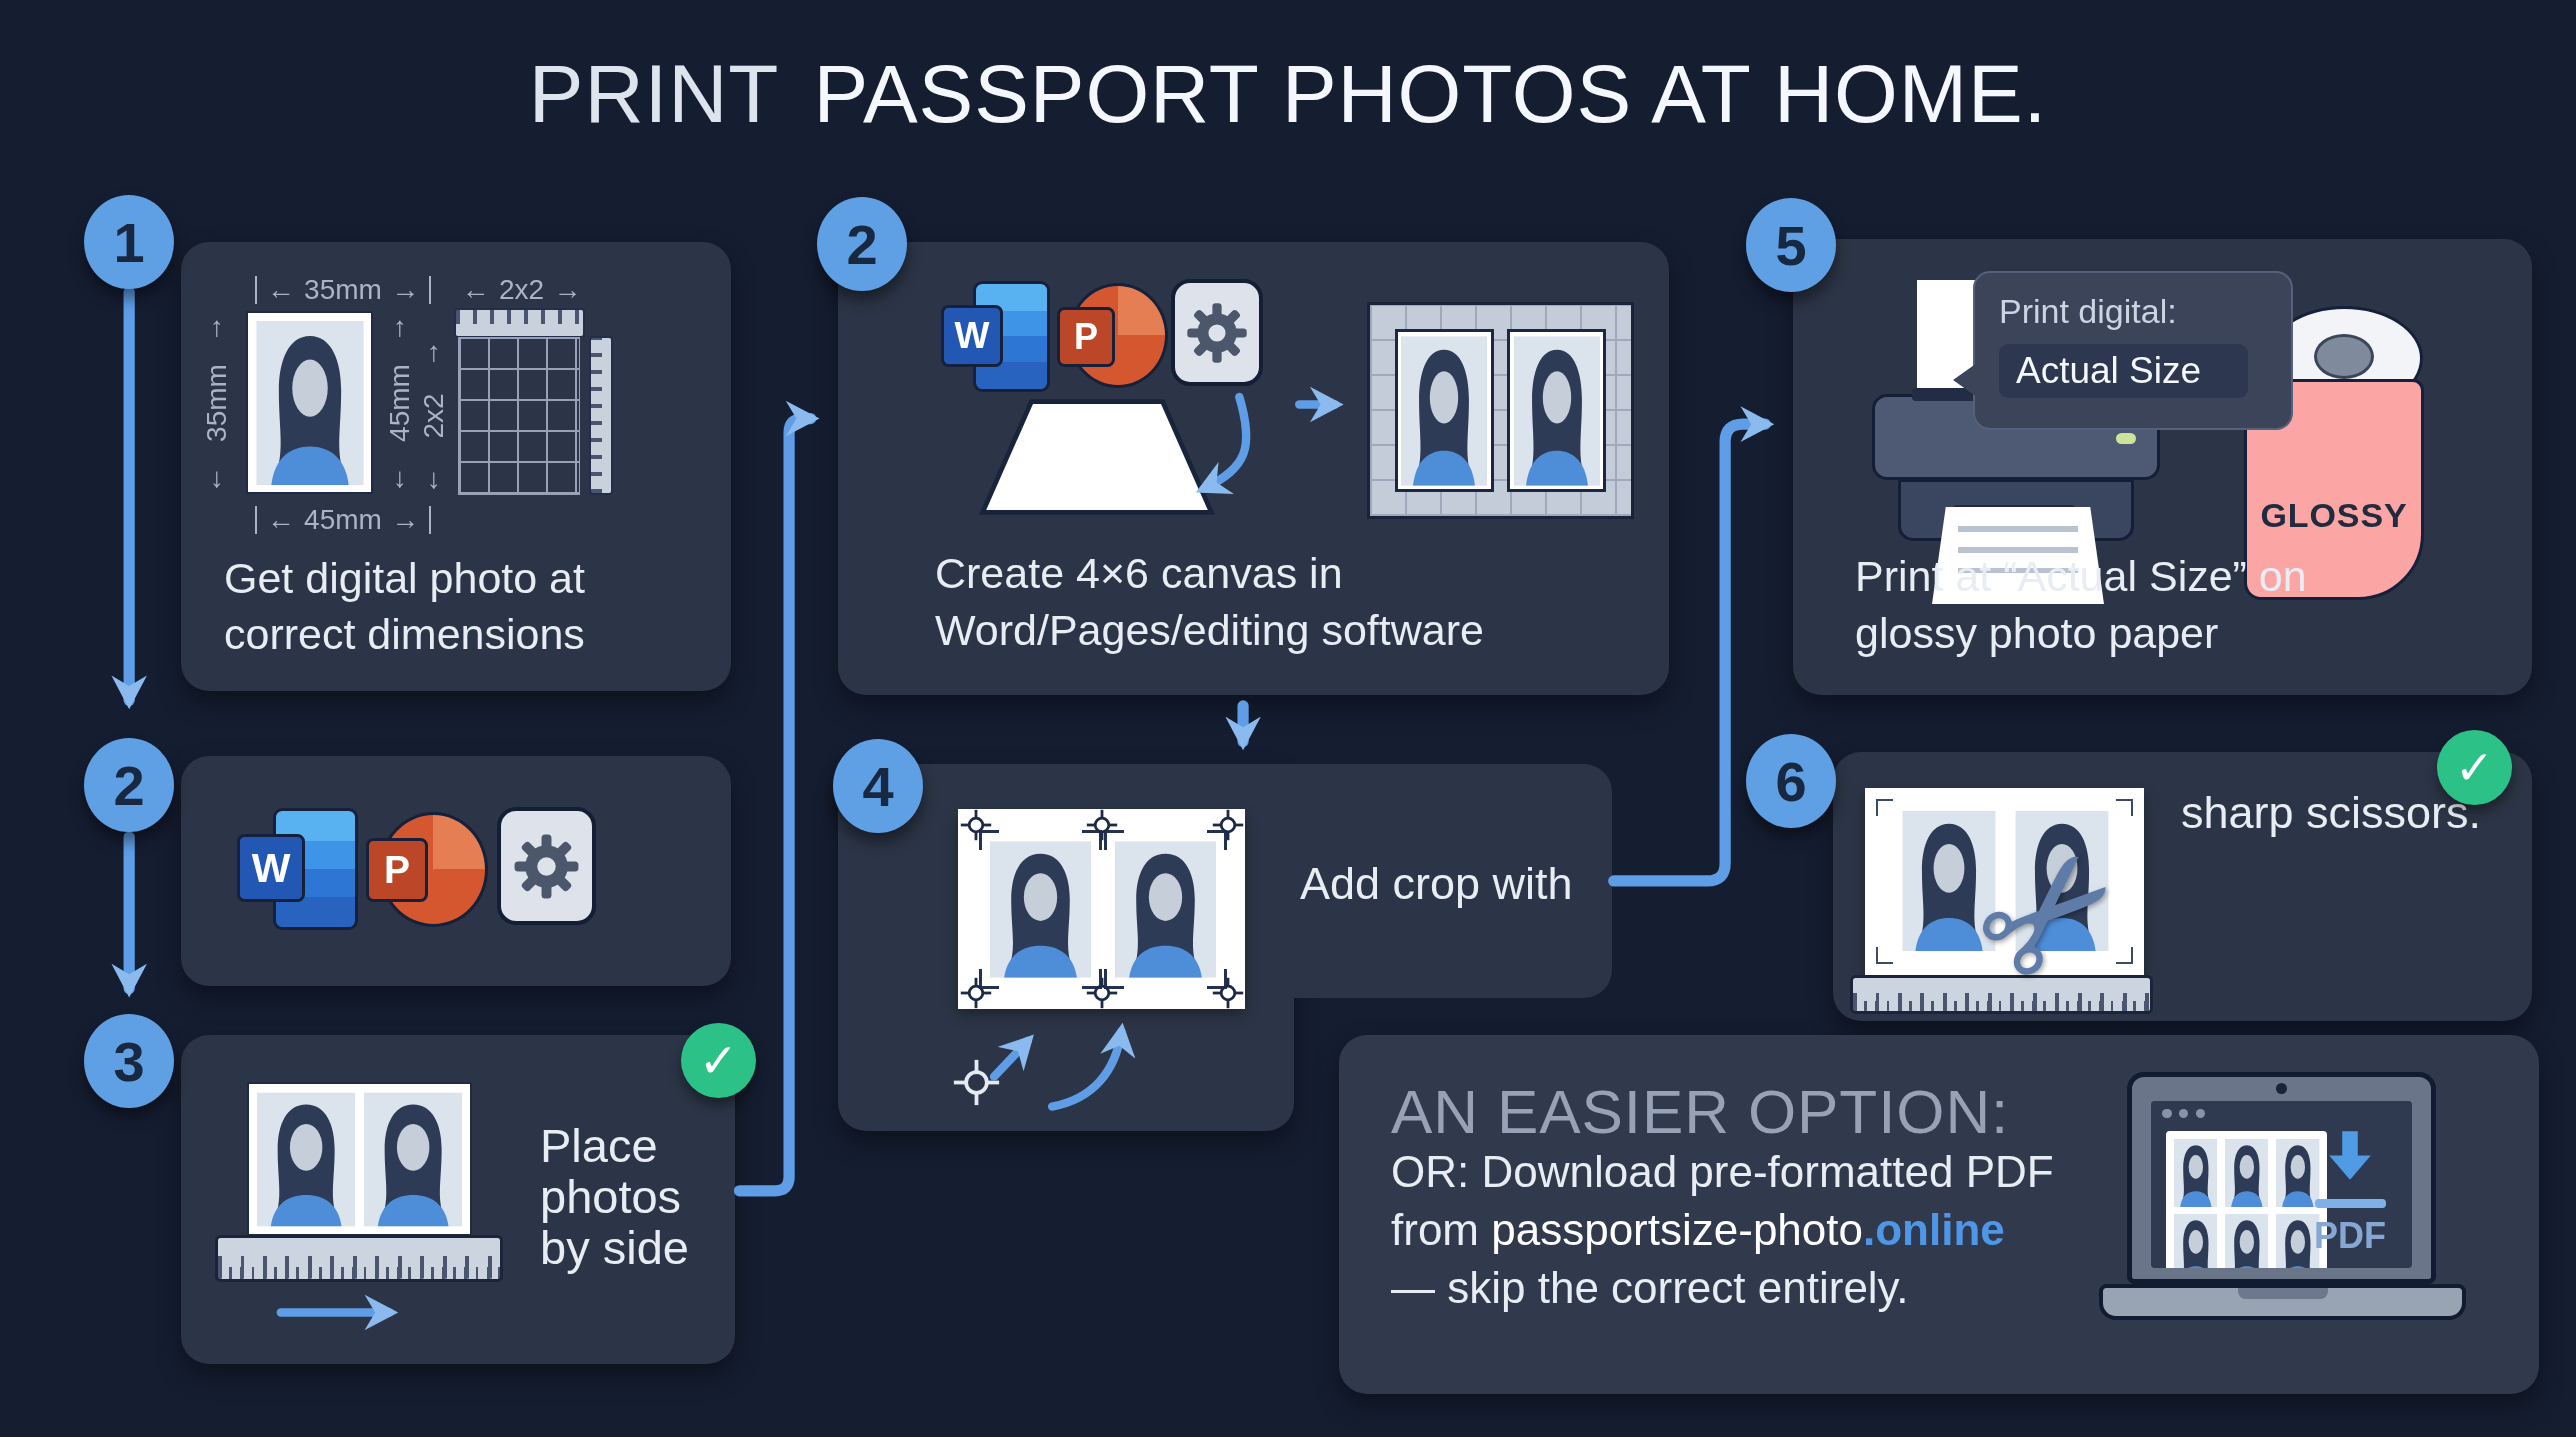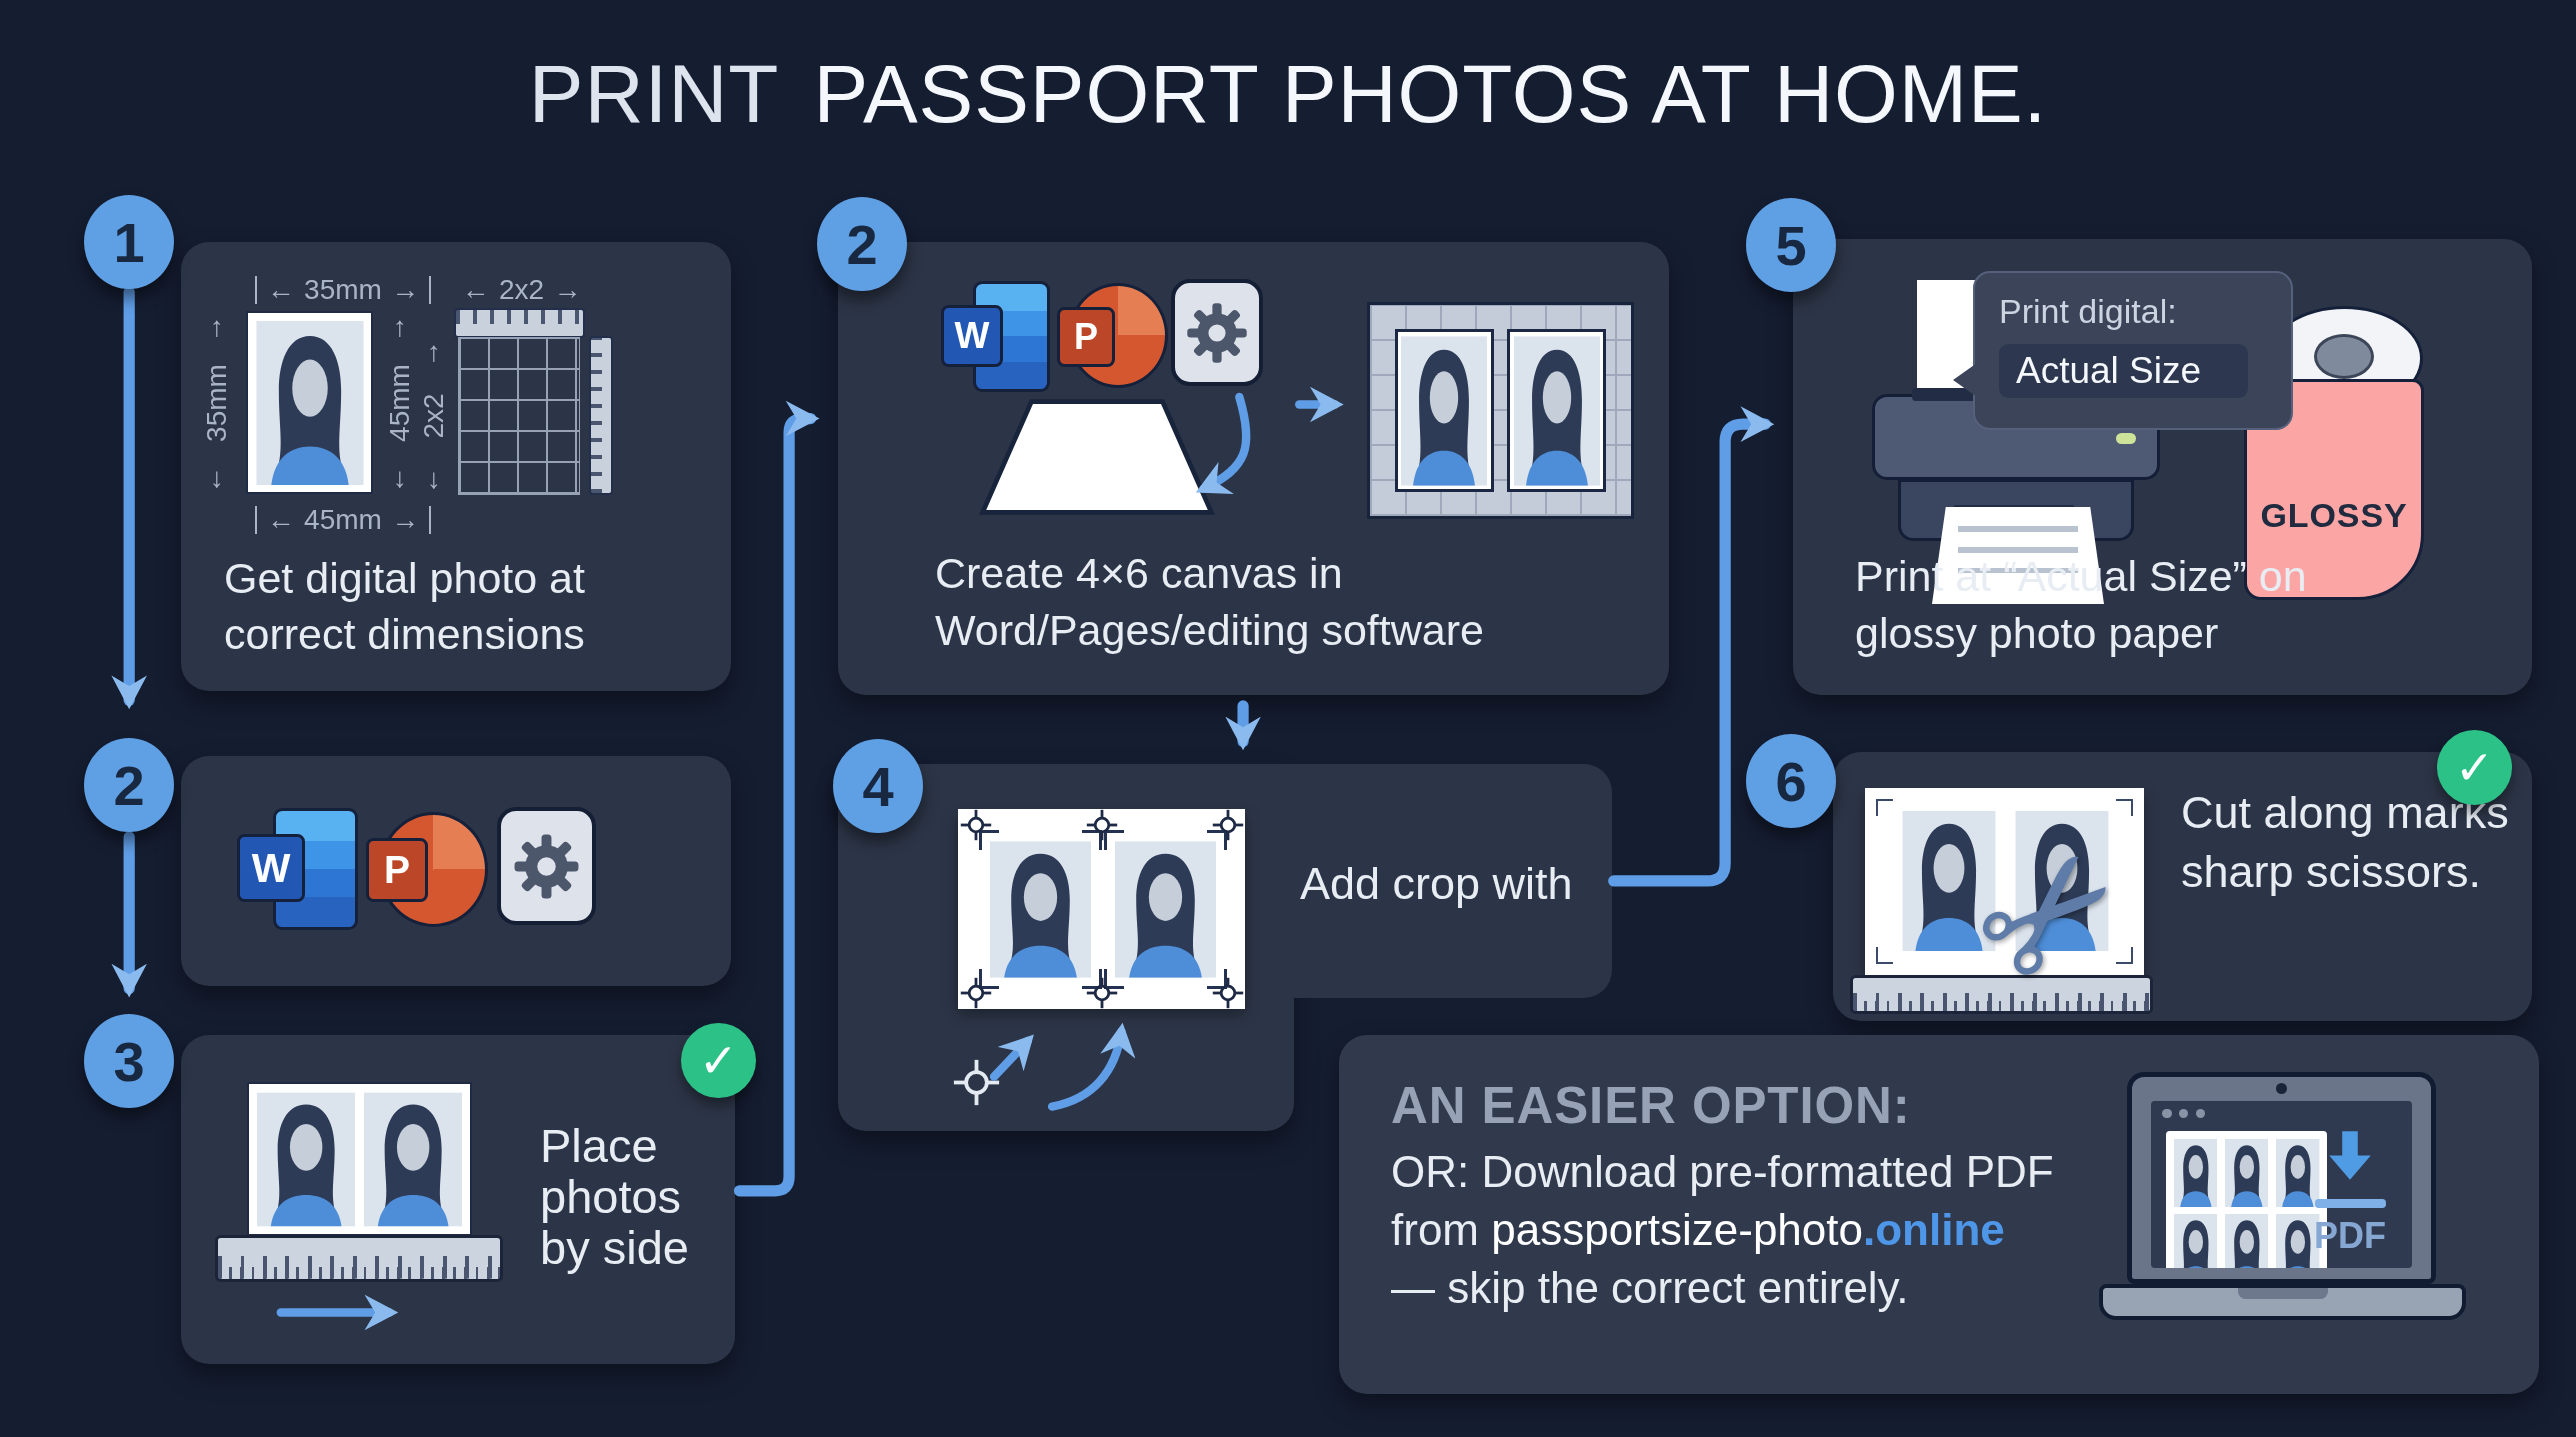--- a/index.html
+++ b/index.html
@@ -114,21 +114,21 @@
   
   .scissors{position:absolute;font-size:164px;color:#5f7ca8;transform:rotate(-42deg);z-index:3;
             text-shadow:0 2.8px 5.6px rgba(0,0,0,.35);}
   .tkc{position:absolute;width:15px;height:15px;border:0 solid #3a4a68;}
   .tkc.tl{border-left-width:2.8px;border-top-width:2.8px;}
   .tkc.tr{border-right-width:2.8px;border-top-width:2.8px;}
   .tkc.bl{border-left-width:2.8px;border-bottom-width:2.8px;}
   .tkc.br{border-right-width:2.8px;border-bottom-width:2.8px;}
 
   
-  .easy-head{position:absolute;font-size:51px;font-weight:700;color:#98a2b6;letter-spacing:0.9px;}
+  .easy-head{position:absolute;font-size:62px;font-weight:400;color:#98a2b6;letter-spacing:0.9px;}
   .easy-line{position:absolute;font-size:44px;color:#e8edf4;}
   .easy-line .bold{font-weight:400;color:#ffffff;}
   .easy-line .link{font-weight:800;color:#4e97e8;}
   .lt-screen{position:absolute;background:#6a7589;border:5.6px solid #111b31;border-radius:17px 17px 7.5px 7.5px;box-sizing:border-box;}
   .lt-cam{position:absolute;left:50%;top:5.6px;width:11.2px;height:11.2px;margin-left:-5.6px;background:#1a2439;border-radius:50%;}
   .lt-inner{position:absolute;left:19px;top:24px;right:19px;bottom:11.2px;background:#2f3950;border-radius:3.7px;overflow:hidden;}
   .lt-dots{position:absolute;left:11.2px;top:7.5px;display:flex;gap:7.5px;}
   .lt-dots i{width:9.4px;height:9.4px;border-radius:50%;background:#8a93a6;}
   .lt-sheet{position:absolute;left:15px;top:30px;width:161px;height:159px;background:#fff;border-radius:3.7px;
       padding:7.5px;box-sizing:border-box;display:grid;grid-template-columns:repeat(3,1fr);grid-template-rows:repeat(2,1fr);gap:7.5px;}
@@ -390,21 +390,20 @@
           </svg>
       </div>
       <i class="tkc tl" style="left:11.2px;top:11.2px"></i>
         <i class="tkc tr" style="right:11.2px;top:11.2px"></i>
       <i class="tkc bl" style="left:11.2px;bottom:11.2px"></i>
         <i class="tkc br" style="right:11.2px;bottom:11.2px"></i>
     </div>
     <div class="ruler" style="left:17px;top:223px;width:303px;height:39px"></div>
     <div class="scissors" style="left:148px;top:67px">✂</div>
     <div class="cap" style="left:348px;top:32px;font-size:45px;line-height:1.3">
-      <div>Cut along marks</div>
       <div>sharp scissors.</div>
     </div>
   </div>
 
   <div class="panel" style="left:1339px;top:1035px;width:1200px;height:359px;background:#313a4d">
     <div class="easy-head" style="left:52px;top:41px">AN EASIER OPTION:</div>
     <div class="easy-line" style="left:52px;top:112px">OR: Download pre-formatted PDF</div>
     <div class="easy-line" style="left:52px;top:170px">
       <span>from </span><span class="bold">passportsize-photo</span><span class="link">.online</span>
     </div>

